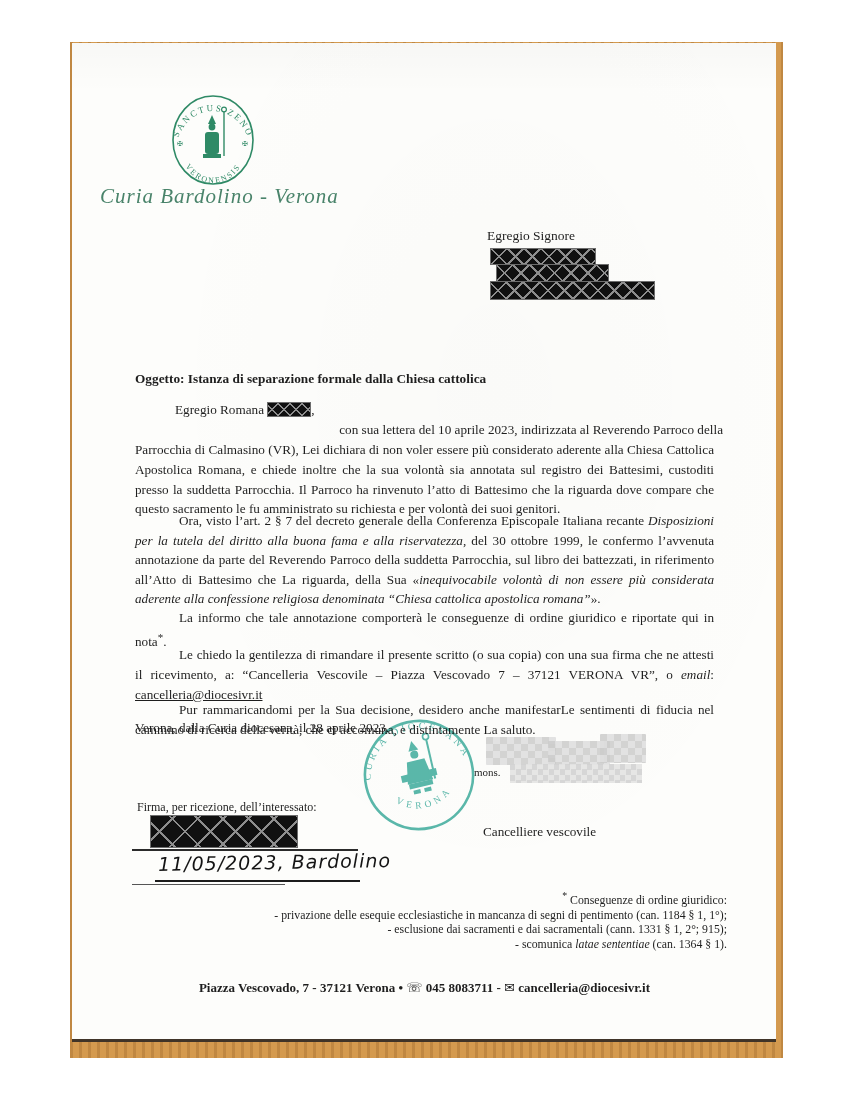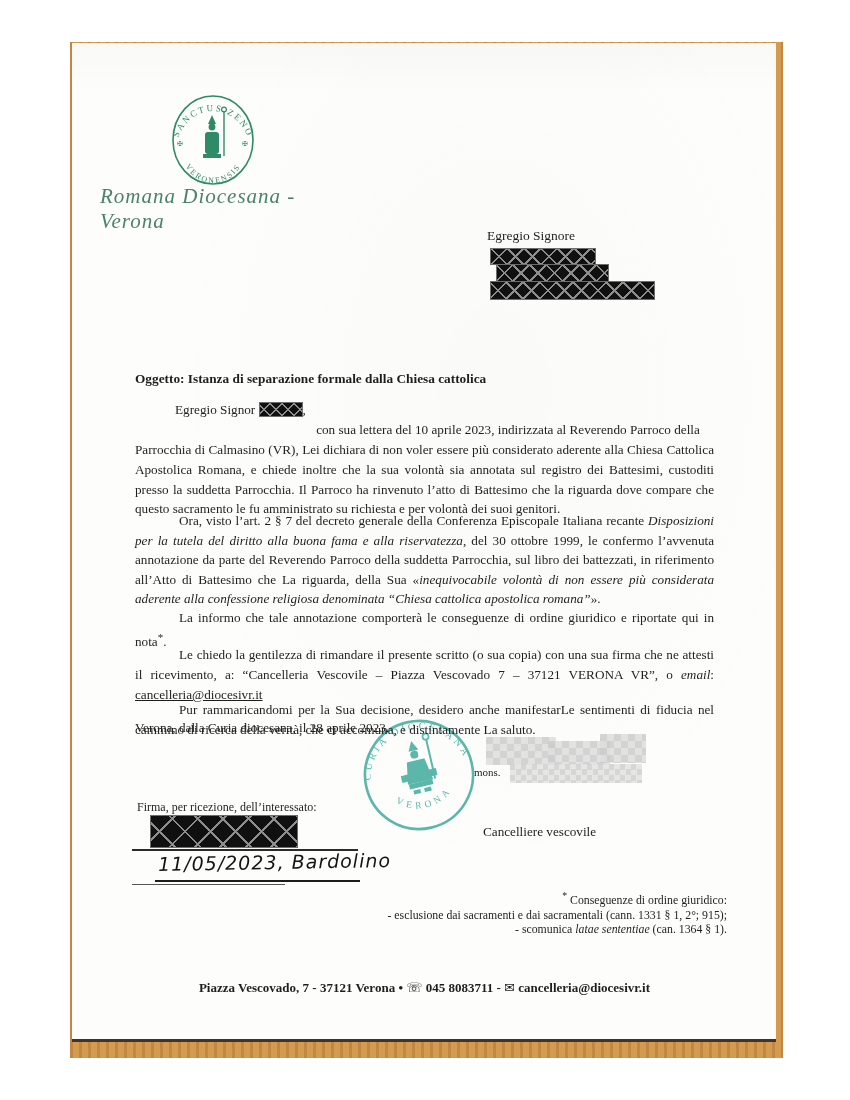--- a/index.html
+++ b/index.html
@@ -38,21 +38,21 @@
   .subject{left:135px;top:371px;font-weight:bold;font-size:13.3px;}
 
   .bodytext{font-size:13.2px;line-height:19.8px;text-align:justify;width:579px;}
   .p1l1{left:175px;top:400px;width:500px;text-align:left;}
   .inline-redact{display:inline-block;width:44px;height:15px;vertical-align:-3px;
           background-color:#101010;
           background-image:
             repeating-linear-gradient(45deg, transparent 0 7px, #8d8d8d 7px 8.4px),
             repeating-linear-gradient(135deg, transparent 0 7px, #8d8d8d 7px 8.4px);
           border:1px solid #6d6d6d;box-sizing:border-box;}
-  .p1l2{left:293px;top:420px;width:430px;text-align:center;}
+  .p1l2{left:293px;top:420px;width:430px;text-align:right;}
   .p1rest{left:135px;top:440px;}
   .p2{left:135px;top:511px;text-indent:44px;line-height:19.6px;}
   .p3{left:135px;top:608px;text-indent:44px;}
   .p4{left:135px;top:645px;text-indent:44px;}
   .p5{left:135px;top:700px;text-indent:44px;}
   .dateline{left:135px;top:720px;font-size:13.2px;}
   .u{text-decoration:underline;}
 
   
   .stamp{left:360px;top:716px;width:118px;height:118px;transform:rotate(-13deg);
@@ -111,31 +111,31 @@
     <g fill="#2f8a66" stroke="#2f8a66">
       <line x1="56" y1="18" x2="56" y2="62" stroke-width="1.4"></line>
       <circle cx="56" cy="15.5" r="2.4" fill="none" stroke-width="1.2"></circle>
       <polygon points="44,21 40,30 48,30" stroke="none"></polygon>
       <circle cx="44" cy="33" r="3.4" stroke="none"></circle>
       <rect x="37" y="38" width="14" height="22" rx="3" stroke="none"></rect>
       <rect x="35" y="60" width="18" height="4" stroke="none"></rect>
     </g>
   </svg>
 
-  <div class="abs script-title">Romana Diocesana - Verona</div>
+  <div class="abs script-title">Curia Bardolino - Verona</div>
 
   <div class="abs recipient-name">Egregio Signore</div>
   <div class="abs redact bar1"></div>
   <div class="abs redact bar2"></div>
   <div class="abs redact bar3"></div>
 
   <div class="abs subject">Oggetto: Istanza di separazione formale dalla Chiesa cattolica</div>
 
   <div class="abs bodytext p1l1">
-    <span>Egregio Signor </span><span class="inline-redact"></span><span>,</span>
+    <span>Egregio Romana </span><span class="inline-redact"></span><span>,</span>
   </div>
   <div class="abs bodytext p1l2">con sua lettera del 10 aprile 2023, indirizzata al Reverendo Parroco della</div>
   <div class="abs bodytext p1rest">Parrocchia di Calmasino (VR), Lei dichiara di non voler essere più considerato aderente alla Chiesa Cattolica Apostolica Romana, e chiede inoltre che la sua volontà sia annotata sul registro dei Battesimi, custoditi presso la suddetta Parrocchia. Il Parroco ha rinvenuto l’atto di Battesimo che la riguarda dove compare che questo sacramento le fu amministrato su richiesta e per volontà dei suoi genitori.</div>
 
   <div class="abs bodytext p2">
     <span>Ora, visto l’art. 2 § 7 del decreto generale della Conferenza Episcopale Italiana recante </span><i>Disposizioni per la tutela del diritto alla buona fama e alla riservatezza</i><span>, del 30 ottobre 1999, le confermo l’avvenuta annotazione da parte del Reverendo Parroco della suddetta Parrocchia, sul libro dei battezzati, in riferimento all’Atto di Battesimo che La riguarda, della Sua «</span><i>inequivocabile volontà di non essere più considerata aderente alla confessione religiosa denominata “Chiesa cattolica apostolica romana”</i><span>».</span>
   </div>
 
   <div class="abs bodytext p3">
     <span>La informo che tale annotazione comporterà le conseguenze di ordine giuridico e riportate qui in nota</span><sup>*</sup><span>.</span>
@@ -182,20 +182,21 @@
 
   <div class="abs reception-label">Firma, per ricezione, dell’interessato:</div>
   <div class="abs redact bigbar"></div>
   <div class="abs sig-line"></div>
   <div class="abs handwriting">11/05/2023, Bardolino</div>
   <div class="abs hand-underline"></div>
 
   <div class="abs foot-sep"></div>
   <div class="abs footnote">
     <div><sup>*</sup><span> Conseguenze di ordine giuridico:</span></div>
+    <div>- privazione delle esequie ecclesiastiche in mancanza di segni di pentimento (can. 1184 § 1, 1°);</div>
     <div>- esclusione dai sacramenti e dai sacramentali (cann. 1331 § 1, 2°; 915);</div>
     <div><span>- scomunica </span><i>latae sententiae</i><span> (can. 1364 § 1).</span></div>
   </div>
 
   <div class="abs footer">
     <span>Piazza Vescovado, 7 - 37121 Verona • </span><span class="glyph">☏</span><span> 045 8083711 - </span><span class="glyph">✉</span><span> cancelleria@diocesivr.it</span>
   </div>
 
 </div>
 

